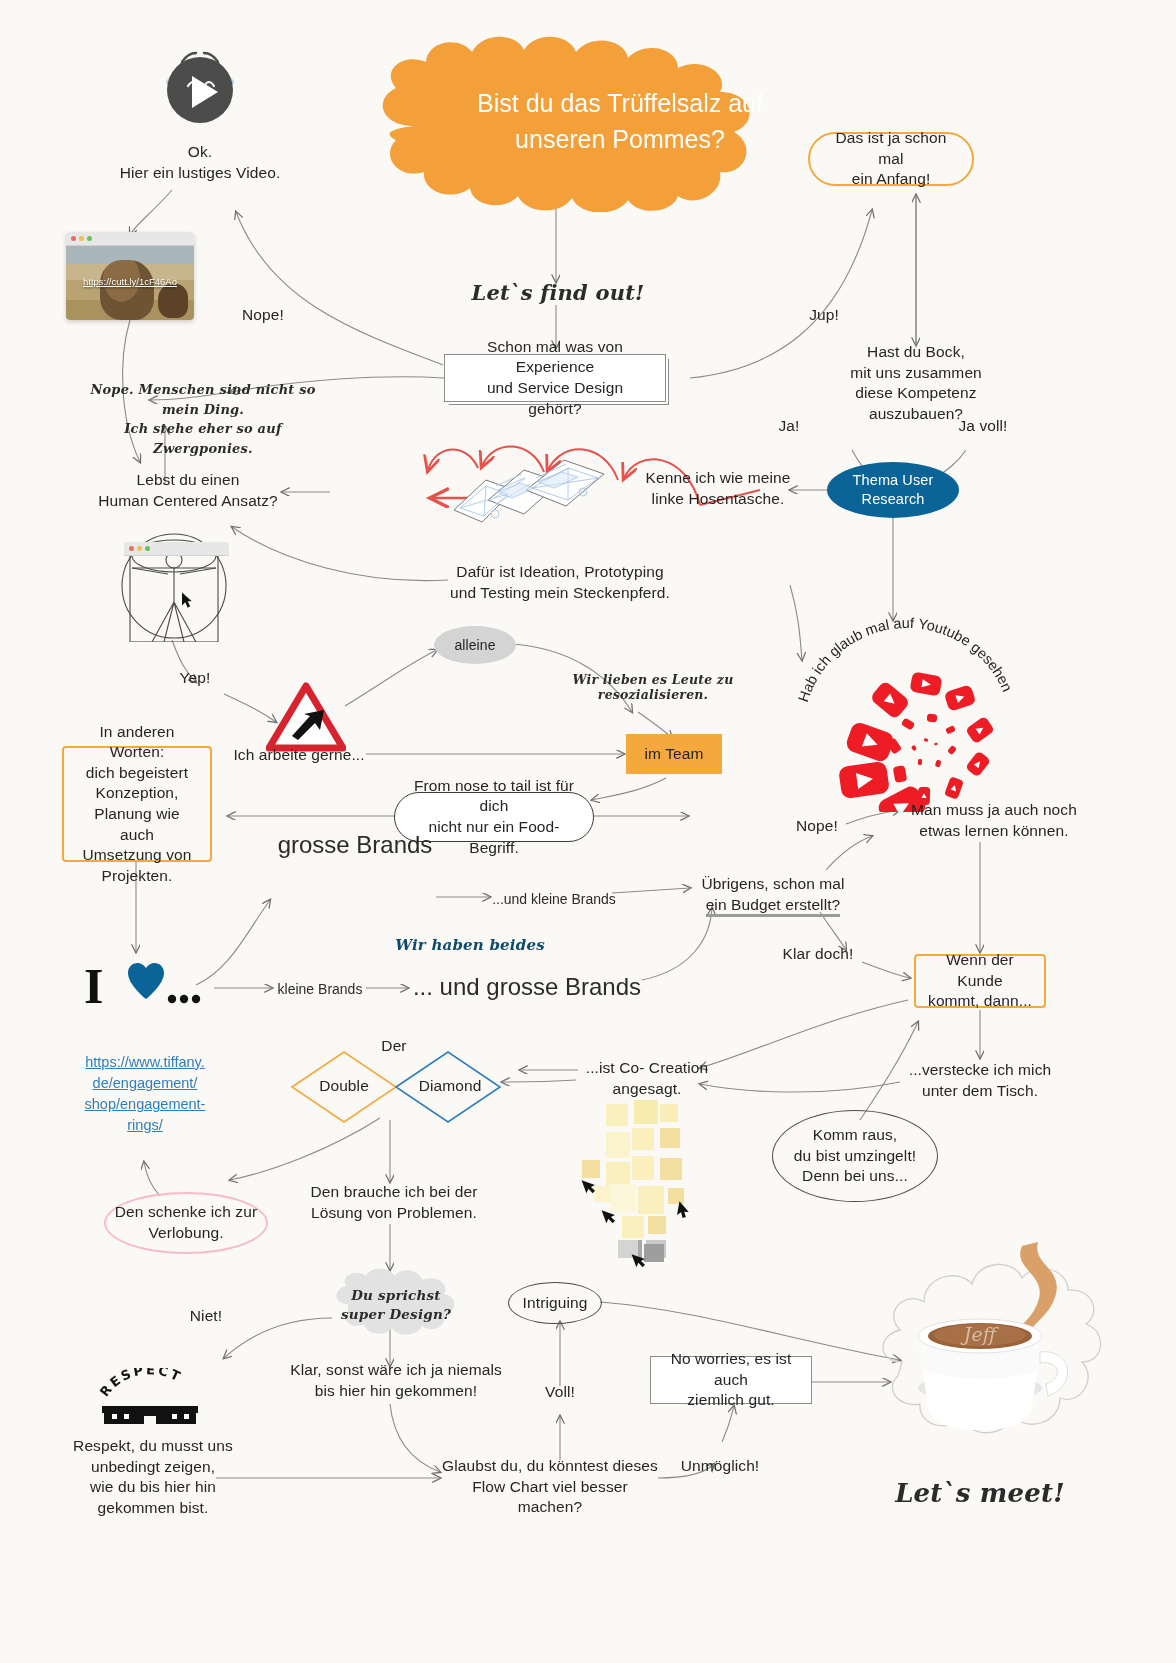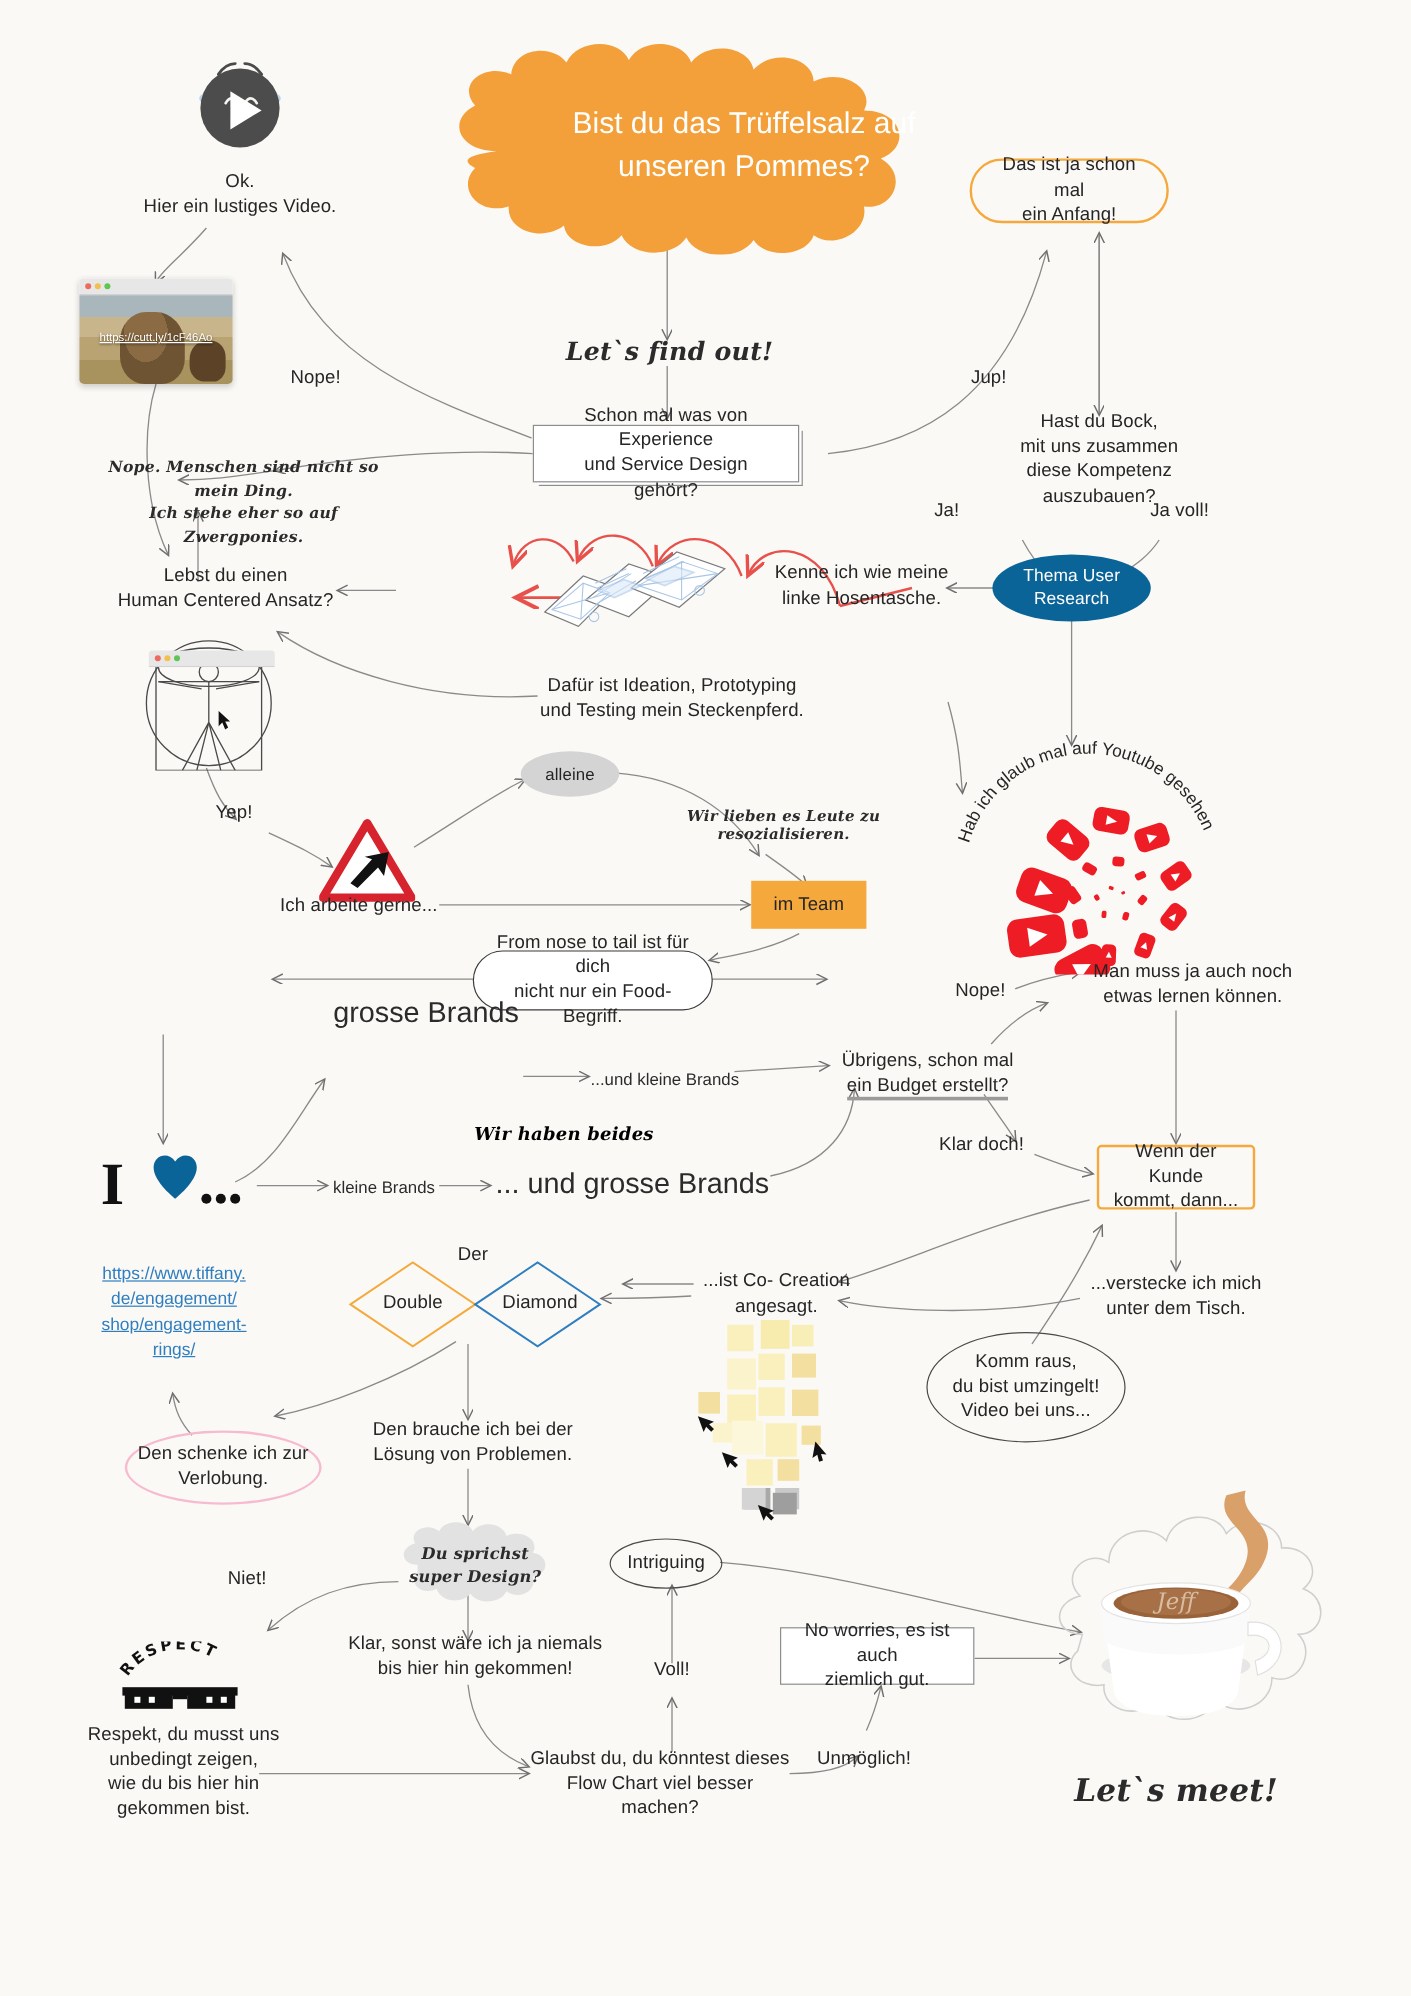--- a/index.html
+++ b/index.html
@@ -471,20 +471,30 @@
   <svg viewBox="0 0 230 120" style="width:230px;height:120px;">
     <defs>
           <path id="curveYT" d="M16,118 A104,104 0 0 1 214,104" fill="none"></path>
         </defs>
     <text font-family="Liberation Sans, sans-serif" font-size="14.5" fill="#252525">
       <textPath href="#curveYT" startOffset="2%">Hab ich glaub mal auf Youtube gesehen.</textPath>
     </text>
   </svg>
 </div>
 
+<div class="n box-orange txt" style="left:62px;top:746px;width:150px;height:116px;">
+  <div>
+    <div>In anderen Worten:</div>
+        <div>dich begeistert</div>
+        <div>Konzeption,</div>
+    <div>Planung wie auch</div>
+        <div>Umsetzung von</div>
+        <div>Projekten.</div>
+  </div>
+</div>
 
 <div class="n pill-white txt" style="left:394px;top:792px;width:200px;height:50px;">
   <div>
     <div>From nose to tail ist für dich</div>
         <div>nicht nur ein Food- Begriff.</div>
   </div>
 </div>
 
 <div class="n txt" style="left:786px;top:816px;width:62px;">Nope!</div>
 
@@ -506,21 +516,21 @@
         <div>kommt, dann...</div>
   </div>
 </div>
 
 <div class="n plain" style="left:270px;top:828px;width:170px;height:34px;">
   <span class="big-brand">grosse Brands</span>
 </div>
 <div class="n plain" style="left:492px;top:888px;width:124px;height:22px;">
   <span class="med-brand">...und kleine Brands</span>
 </div>
-<div class="n script" style="left:380px;top:936px;width:180px;font-size:15px;color:#000000;text-align:center;">Wir haben beides</div>
+<div class="n script" style="left:380px;top:936px;width:180px;font-size:15px;color:#0c4a6e;text-align:center;">Wir haben beides</div>
 
 <div class="n" style="left:82px;top:955px;width:120px;height:62px;">
   <svg viewBox="0 0 120 62" style="width:120px;height:62px;">
     <text x="2" y="48" font-family="Liberation Serif, serif" font-size="50" font-weight="bold" fill="#111">I</text>
     <path d="M46,18 C46,8 58,4 64,13 C70,4 82,8 82,18 C82,30 64,44 64,44 C64,44 46,30 46,18 Z" fill="#0B6498"></path>
     <circle cx="90" cy="44" r="4.2" fill="#111"></circle>
     <circle cx="102" cy="44" r="4.2" fill="#111"></circle>
     <circle cx="114" cy="44" r="4.2" fill="#111"></circle>
   </svg>
 </div>
@@ -555,21 +565,21 @@
 
 <div class="n txt" style="left:896px;top:1060px;width:168px;">
   <div>...verstecke ich mich</div>
       <div>unter dem Tisch.</div>
 </div>
 
 <div class="n ellipse-line txt" style="left:772px;top:1110px;width:166px;height:92px;">
   <div>
     <div>Komm raus,</div>
         <div>du bist umzingelt!</div>
-        <div>Video bei uns...</div>
+        <div>Denn bei uns...</div>
   </div>
 </div>
 
 <div class="n" style="left:572px;top:1098px;width:130px;height:160px;">
   <svg viewBox="0 0 130 160" style="width:130px;height:160px;">
     <g>
       <rect x="34" y="6" width="22" height="22" fill="#FAF0BE"></rect>
       <rect x="62" y="2" width="24" height="24" fill="#F7EBAE"></rect>
       <rect x="88" y="6" width="18" height="18" fill="#F8EEB8"></rect>
       <rect x="60" y="30" width="22" height="22" fill="#FAF0BE"></rect>

